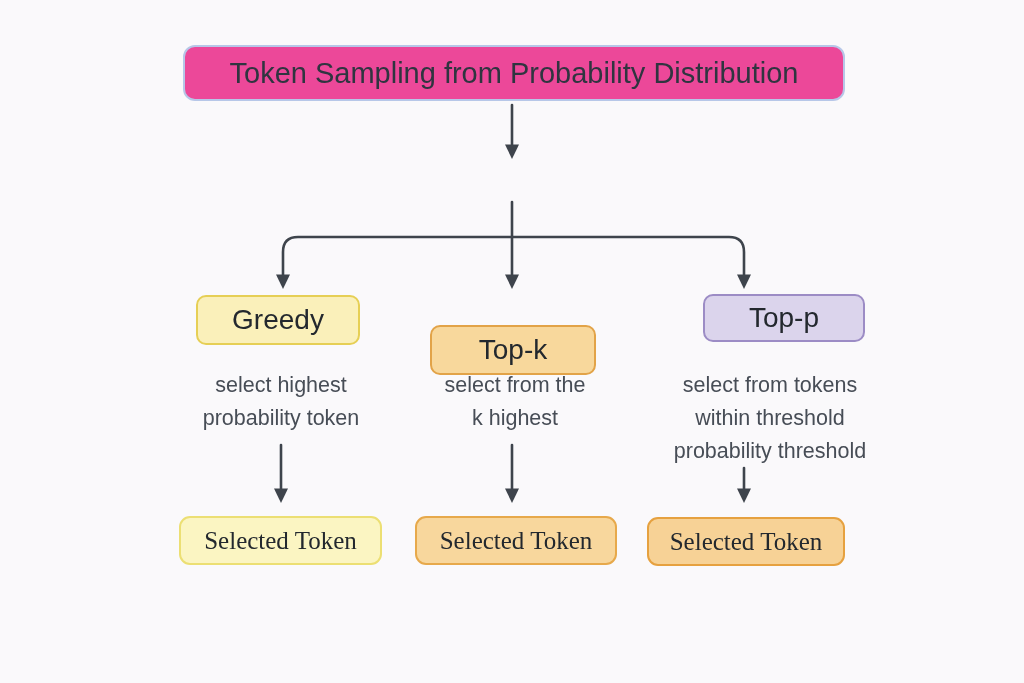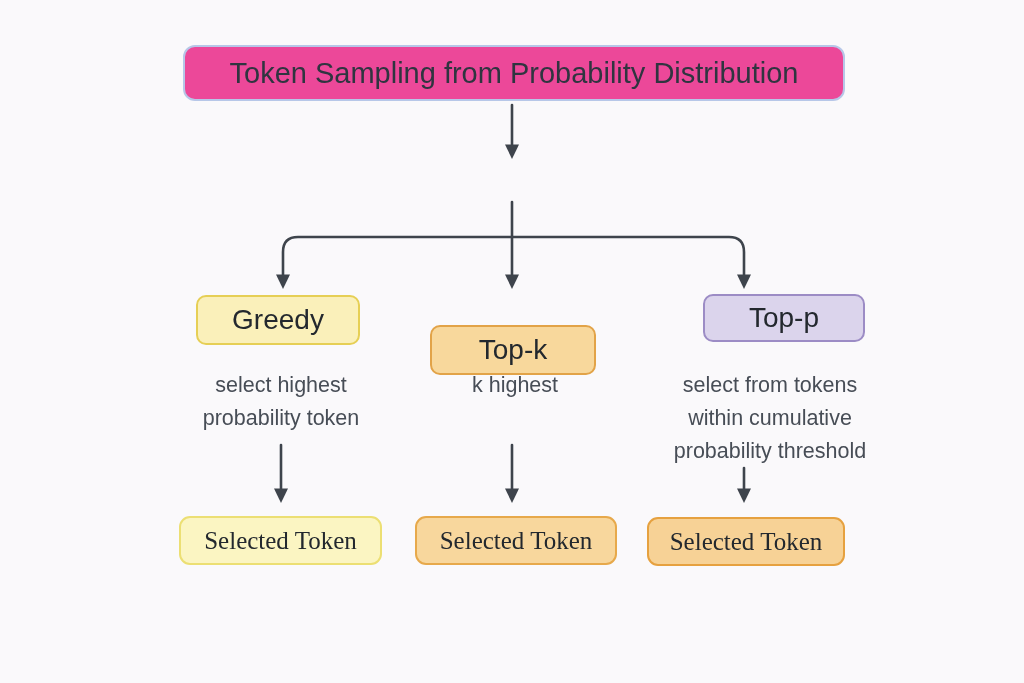--- a/index.html
+++ b/index.html
@@ -111,25 +111,26 @@
   </div>
   <div class="node branch-node b2" style="background: rgb(219, 212, 236); border-color: rgb(156, 140, 197);">
     <span>Top-p</span>
   </div>
 
   <div class="branch-desc d0">
     <div>select highest</div>
     <div>probability token</div>
   </div>
   <div class="branch-desc d1">
+    <div>select from the</div>
     <div>k highest</div>
   </div>
   <div class="branch-desc d2">
     <div>select from tokens</div>
-    <div>within cumulative</div>
+    <div>within threshold</div>
     <div>probability threshold</div>
   </div>
 
   <div class="node result-node r0" style="background: rgb(251, 245, 194); border-color: rgb(236, 223, 115);">
     <span>Selected Token</span>
   </div>
   <div class="node result-node r1" style="background: rgb(248, 215, 157); border-color: rgb(231, 169, 75);">
     <span>Selected Token</span>
   </div>
   <div class="node result-node r2" style="background: rgb(247, 210, 150); border-color: rgb(230, 161, 63);">

